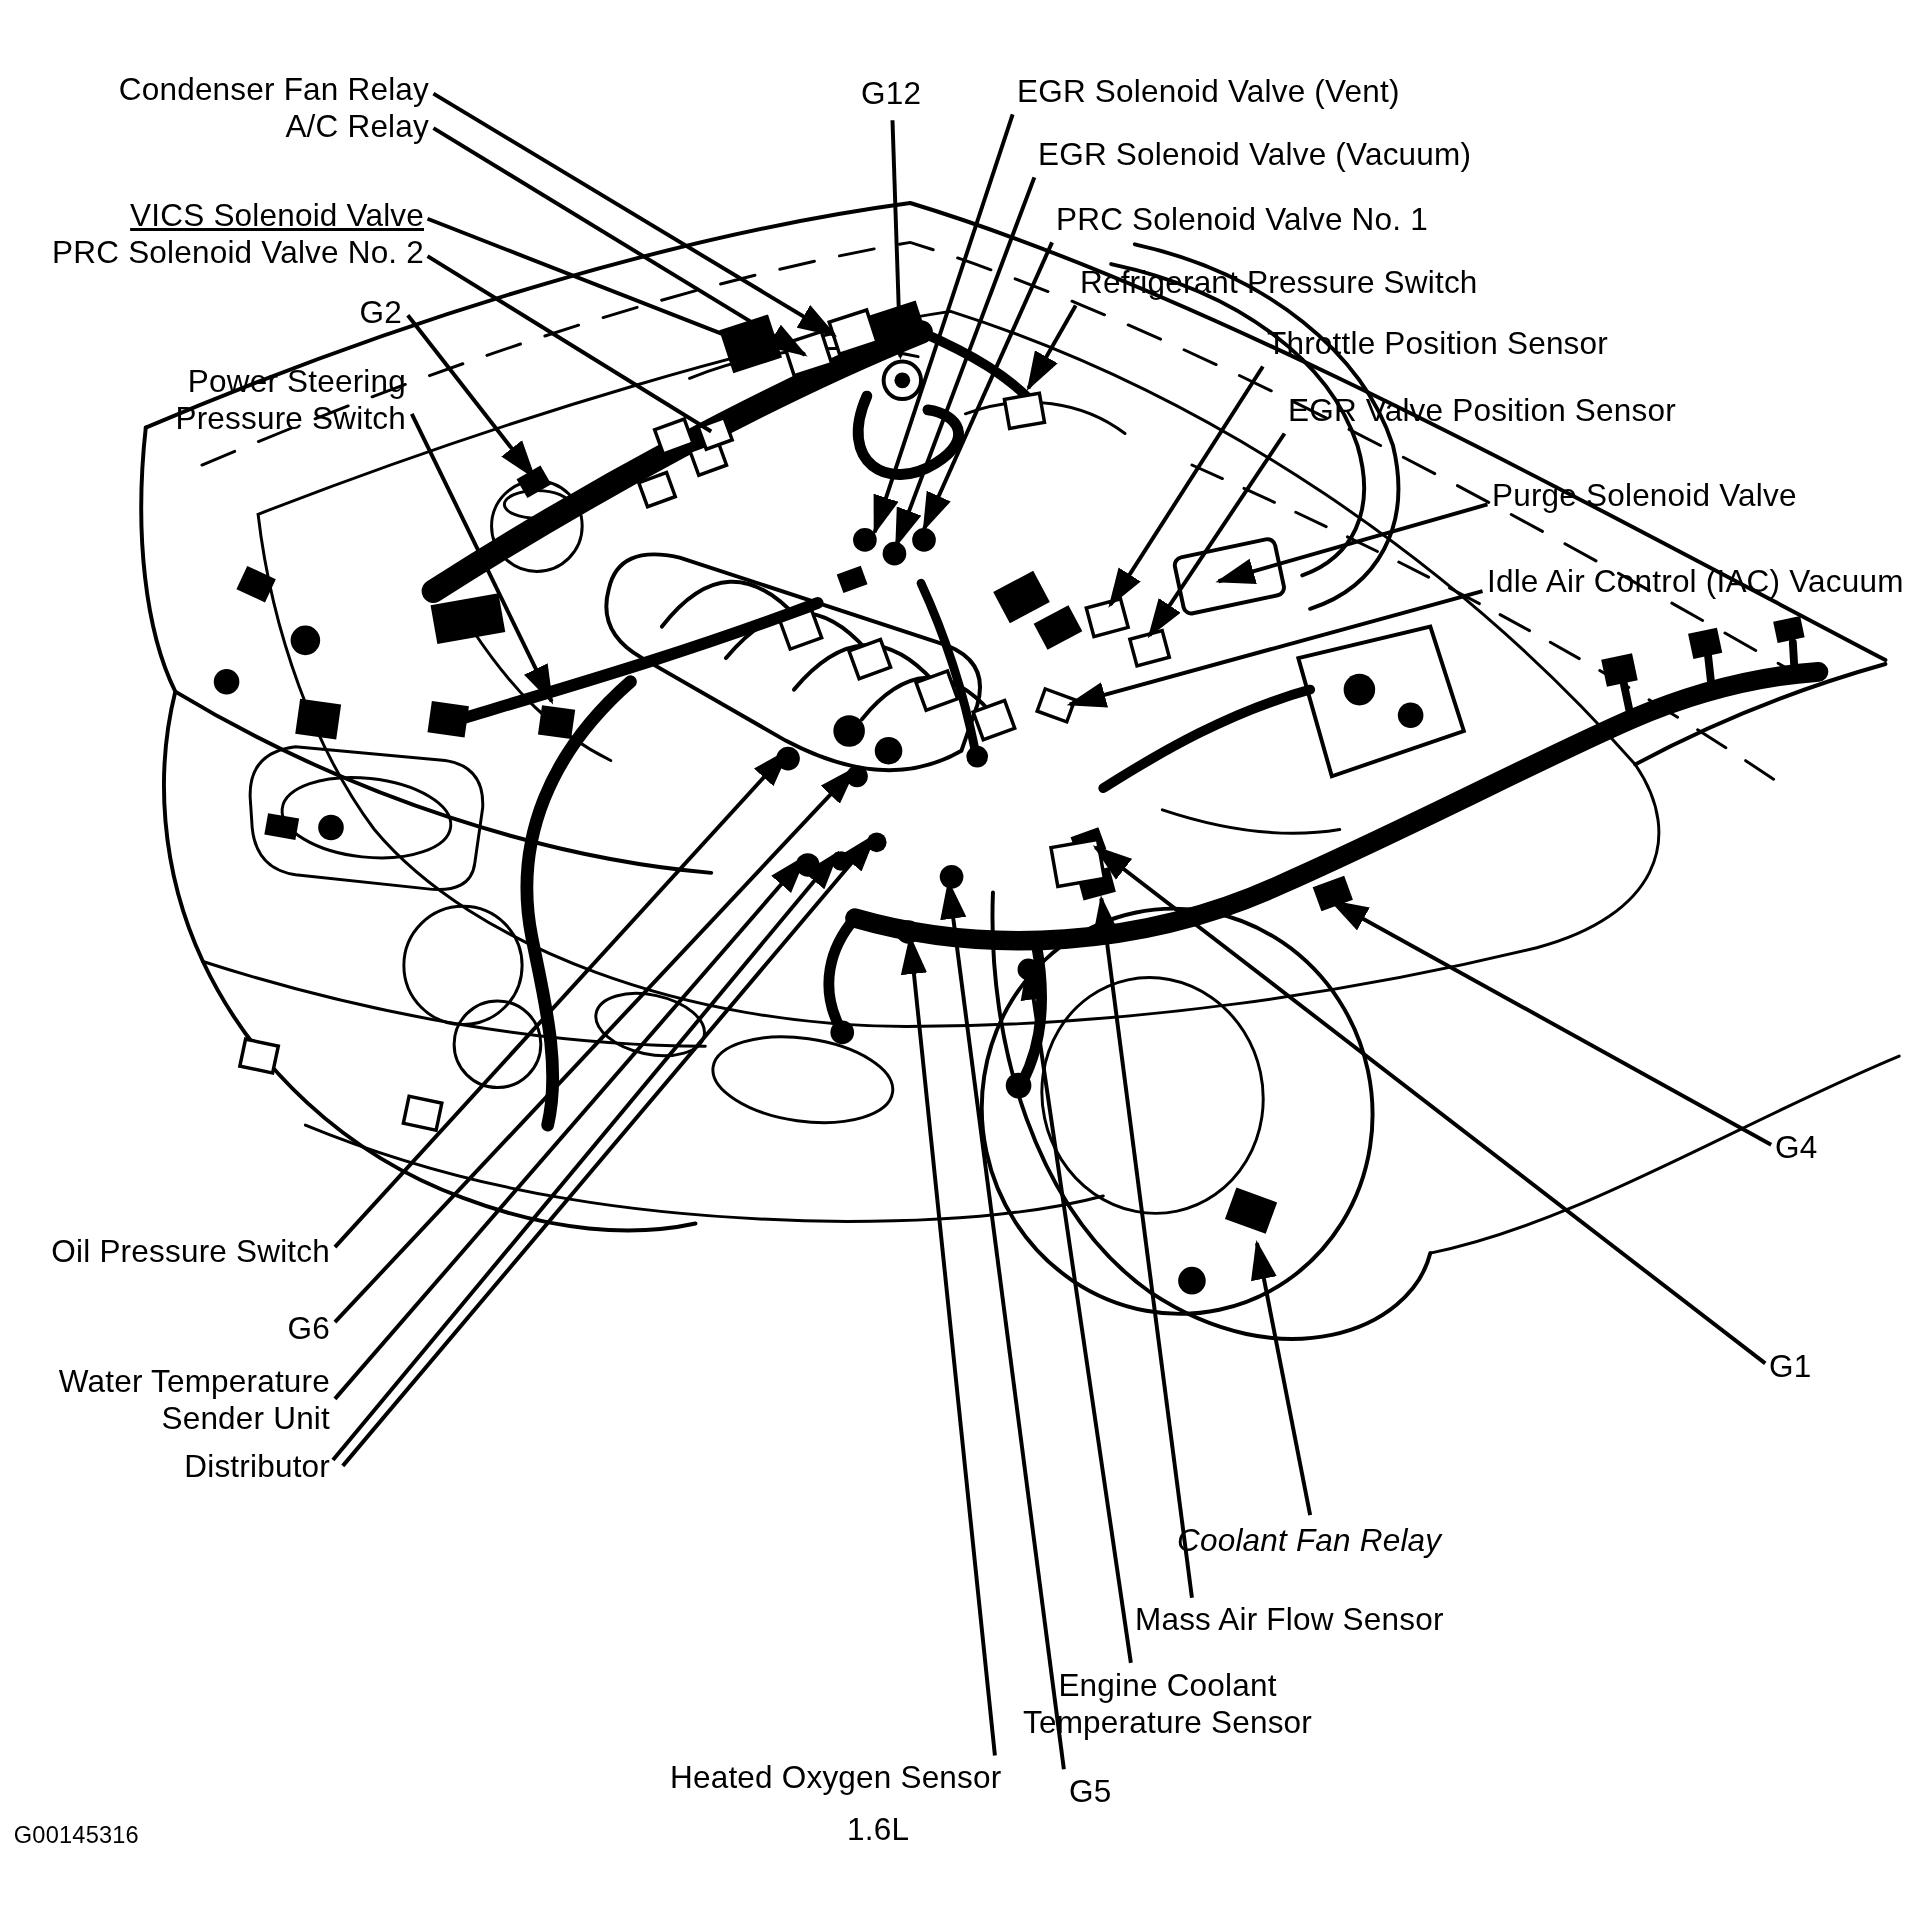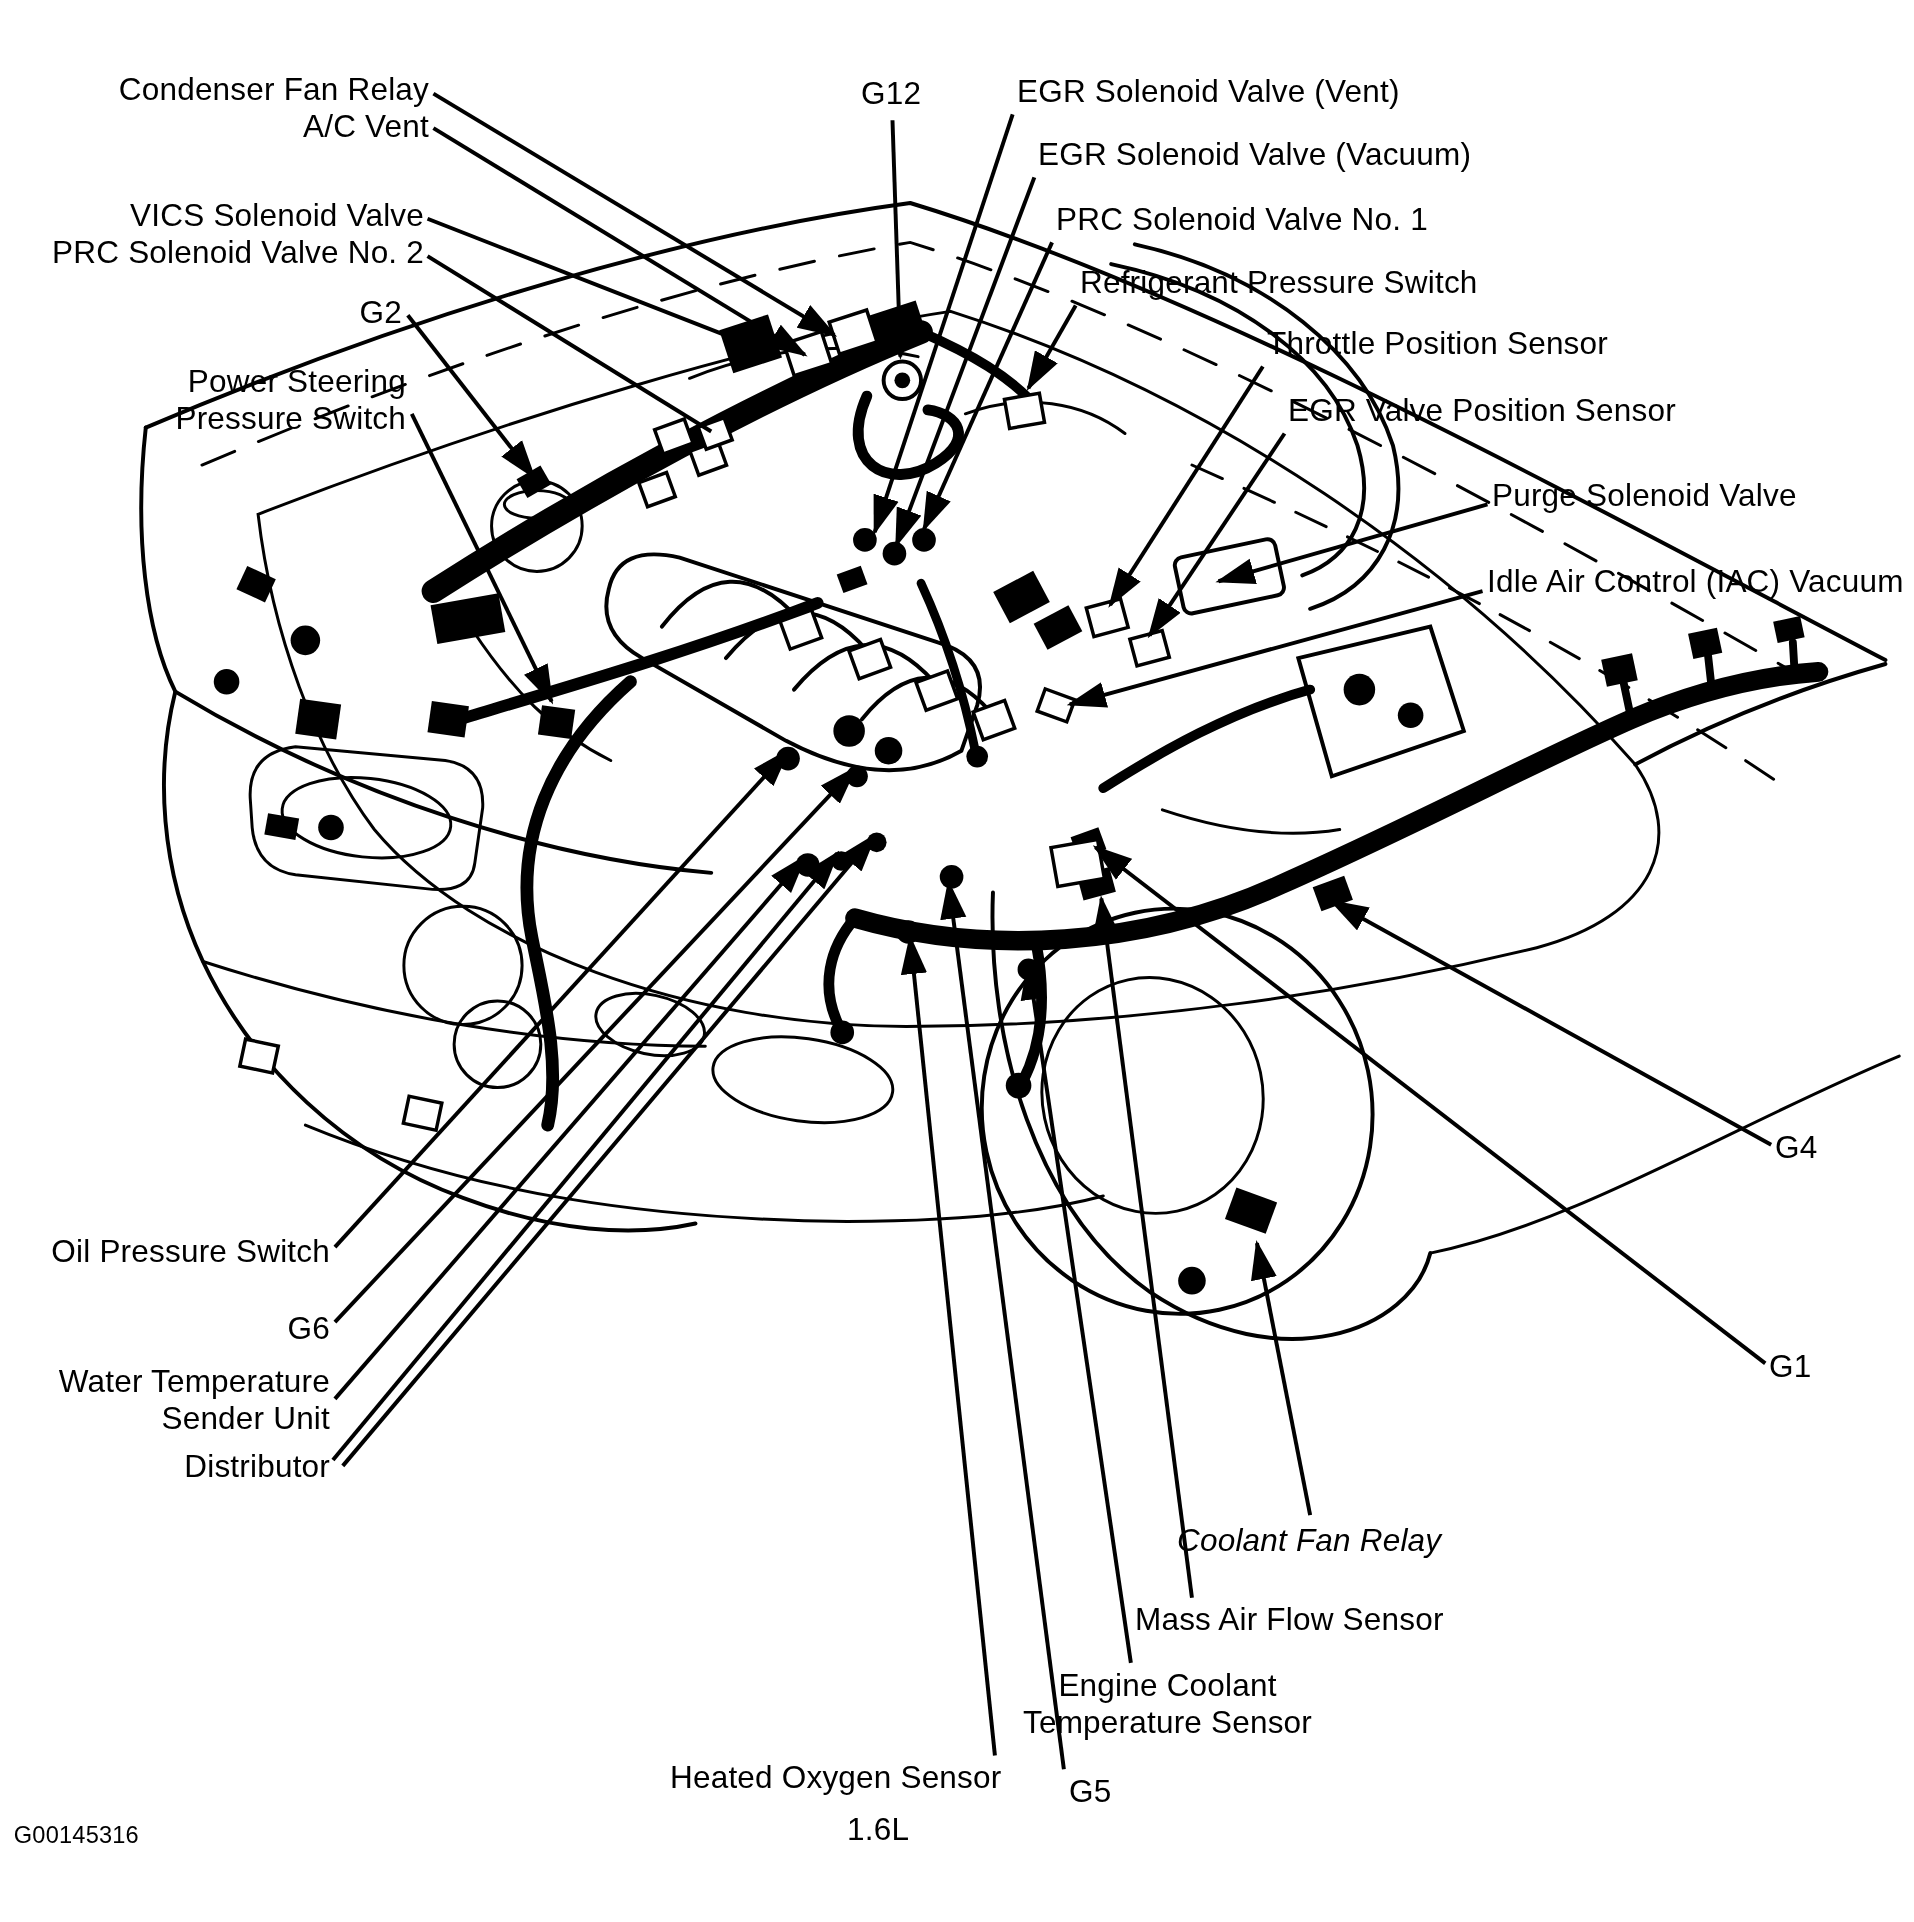--- a/index.html
+++ b/index.html
@@ -174,22 +174,22 @@
     <line x1="1792" y1="1384" x2="1112" y2="860" marker-end="url(#arr)"></line>
     <line x1="1330" y1="1538" x2="1276" y2="1262" marker-end="url(#arr)"></line>
     <line x1="1210" y1="1622" x2="1118" y2="912" marker-end="url(#arr)"></line>
     <line x1="1148" y1="1688" x2="1044" y2="978" marker-end="url(#arr)"></line>
     <line x1="1010" y1="1782" x2="924" y2="952" marker-end="url(#arr)"></line>
     <line x1="1080" y1="1796" x2="963" y2="896" marker-end="url(#arr)"></line>
   </g>
 </svg>
 
   <div class="lbl ra" style="right:1485px;top:71px;">Condenser Fan Relay</div>
-  <div class="lbl ra" style="right:1485px;top:108px;">A/C Vent</div>
-  <div class="lbl ra" style="right:1490px;top:197px;">VICS Solenoid Valve</div>
+  <div class="lbl ra" style="right:1485px;top:108px;">A/C Relay</div>
+  <div class="lbl ra" style="right:1490px;top:197px;text-decoration:underline;">VICS Solenoid Valve</div>
   <div class="lbl ra" style="right:1490px;top:234px;margin-left:16px;">PRC Solenoid Valve No. 2</div>
   <div class="lbl ra" style="right:1512px;top:294px;">G2</div>
   <div class="lbl ra" style="right:1508px;top:363px;">Power Steering
 Pressure Switch</div>
   <div class="lbl" style="left:861px;top:75px;">G12</div>
   <div class="lbl" style="left:1017px;top:73px;">EGR Solenoid Valve (Vent)</div>
   <div class="lbl" style="left:1038px;top:136px;">EGR Solenoid Valve (Vacuum)</div>
   <div class="lbl" style="left:1056px;top:201px;">PRC Solenoid Valve No. 1</div>
   <div class="lbl" style="left:1080px;top:264px;">Refrigerant Pressure Switch</div>
   <div class="lbl" style="left:1267px;top:325px;">Throttle Position Sensor</div>

